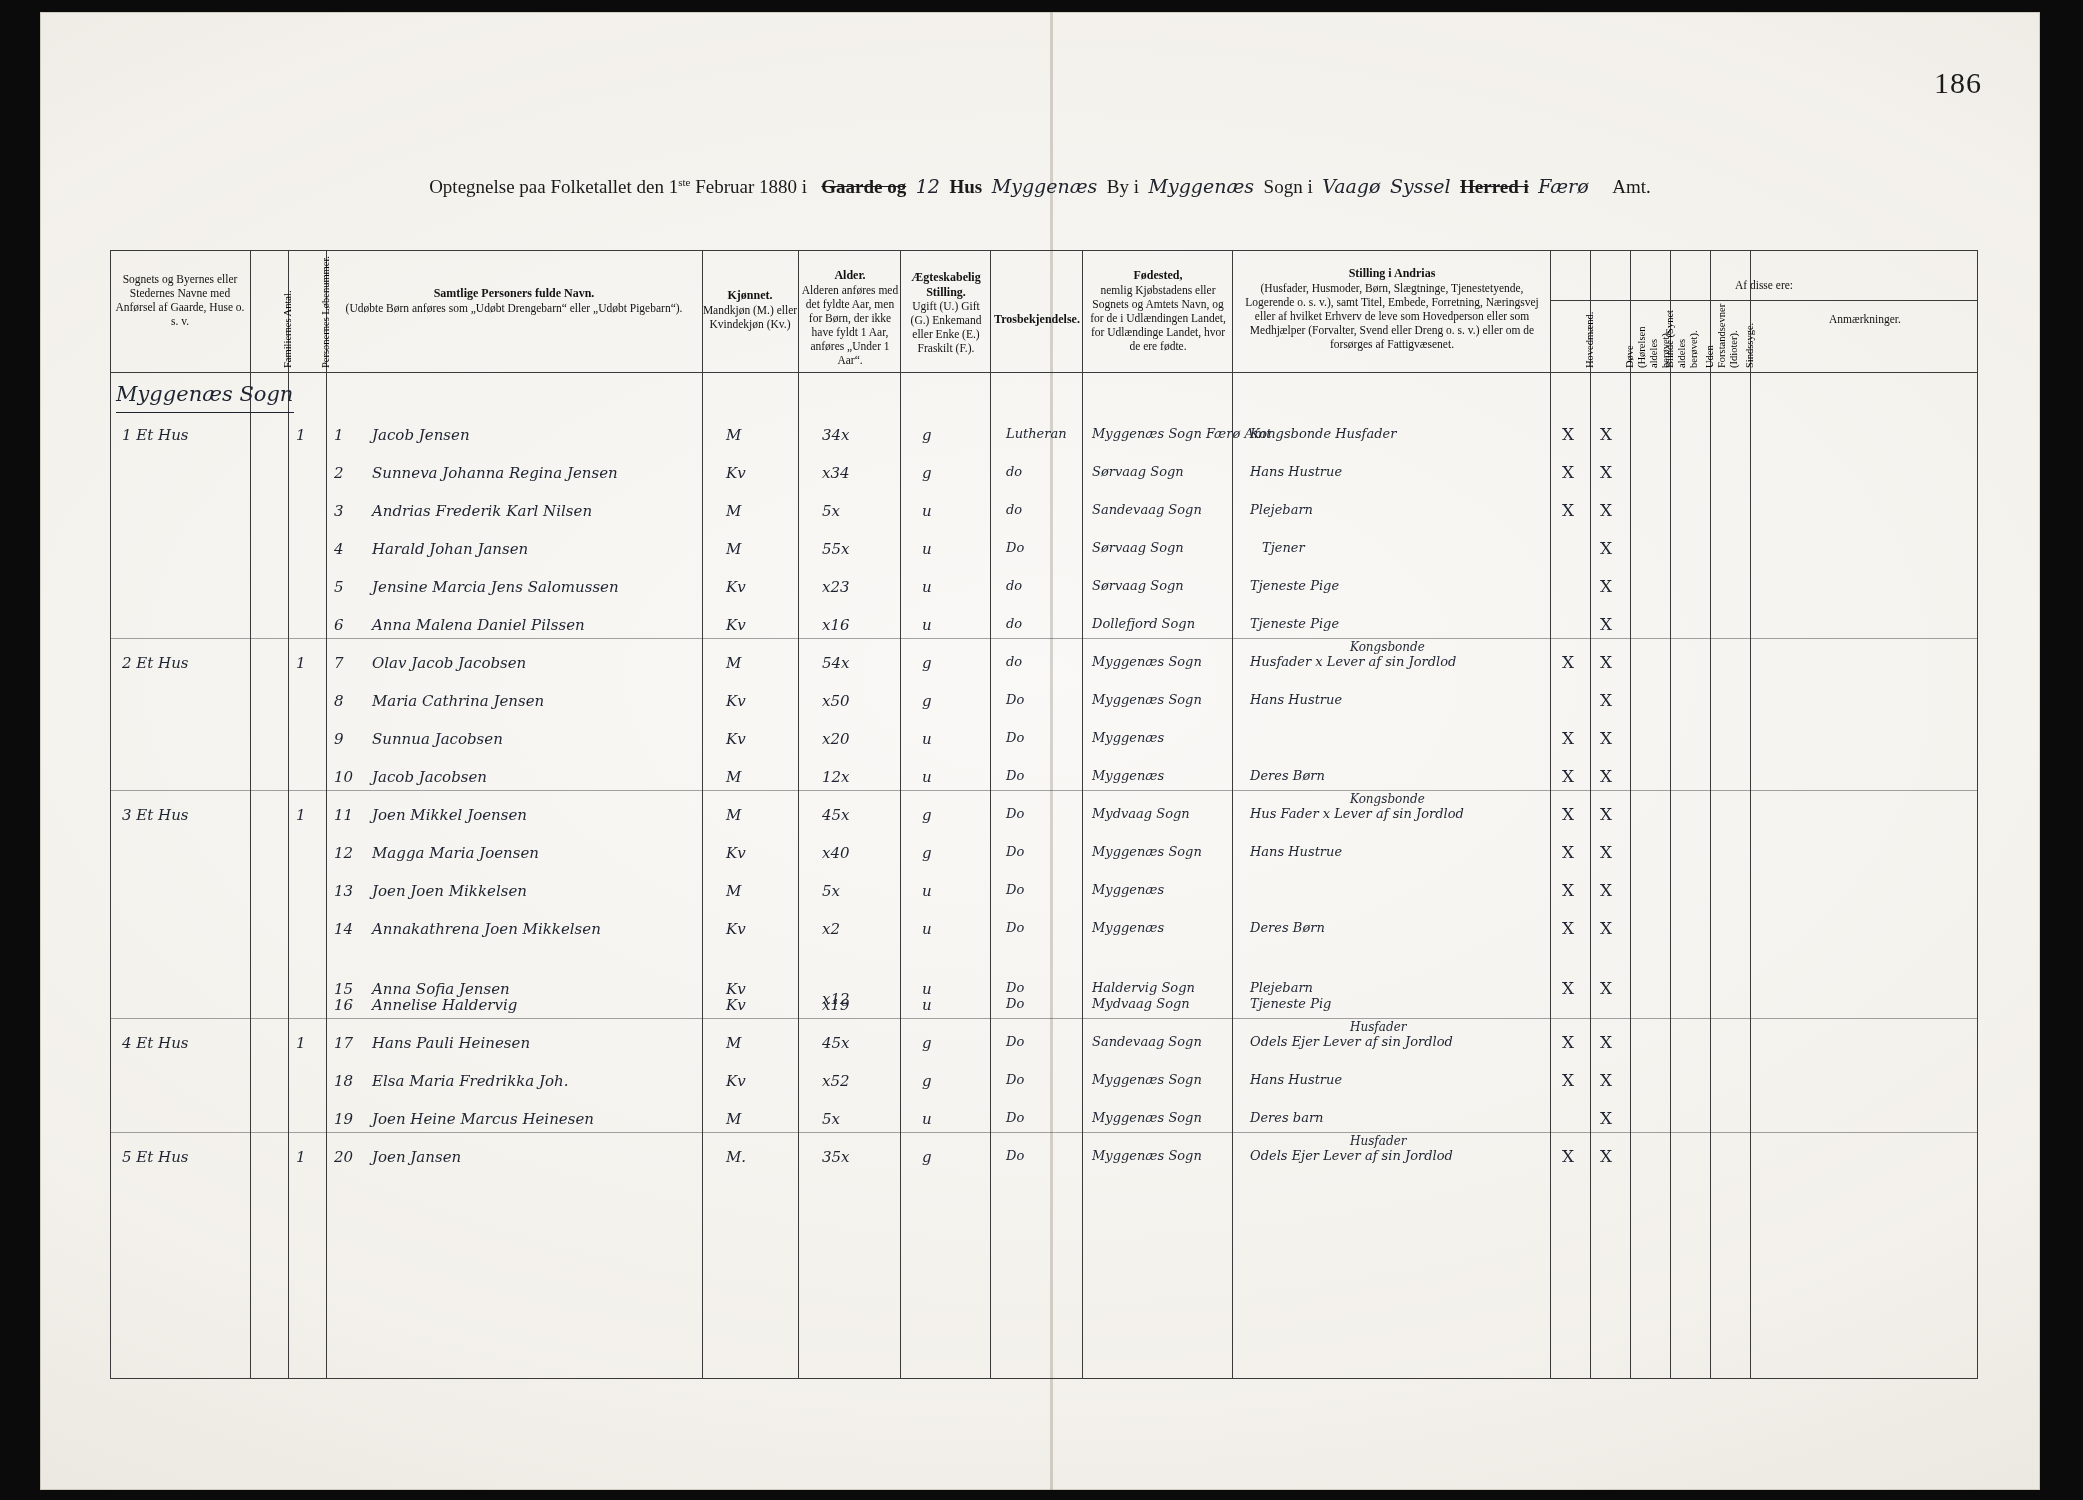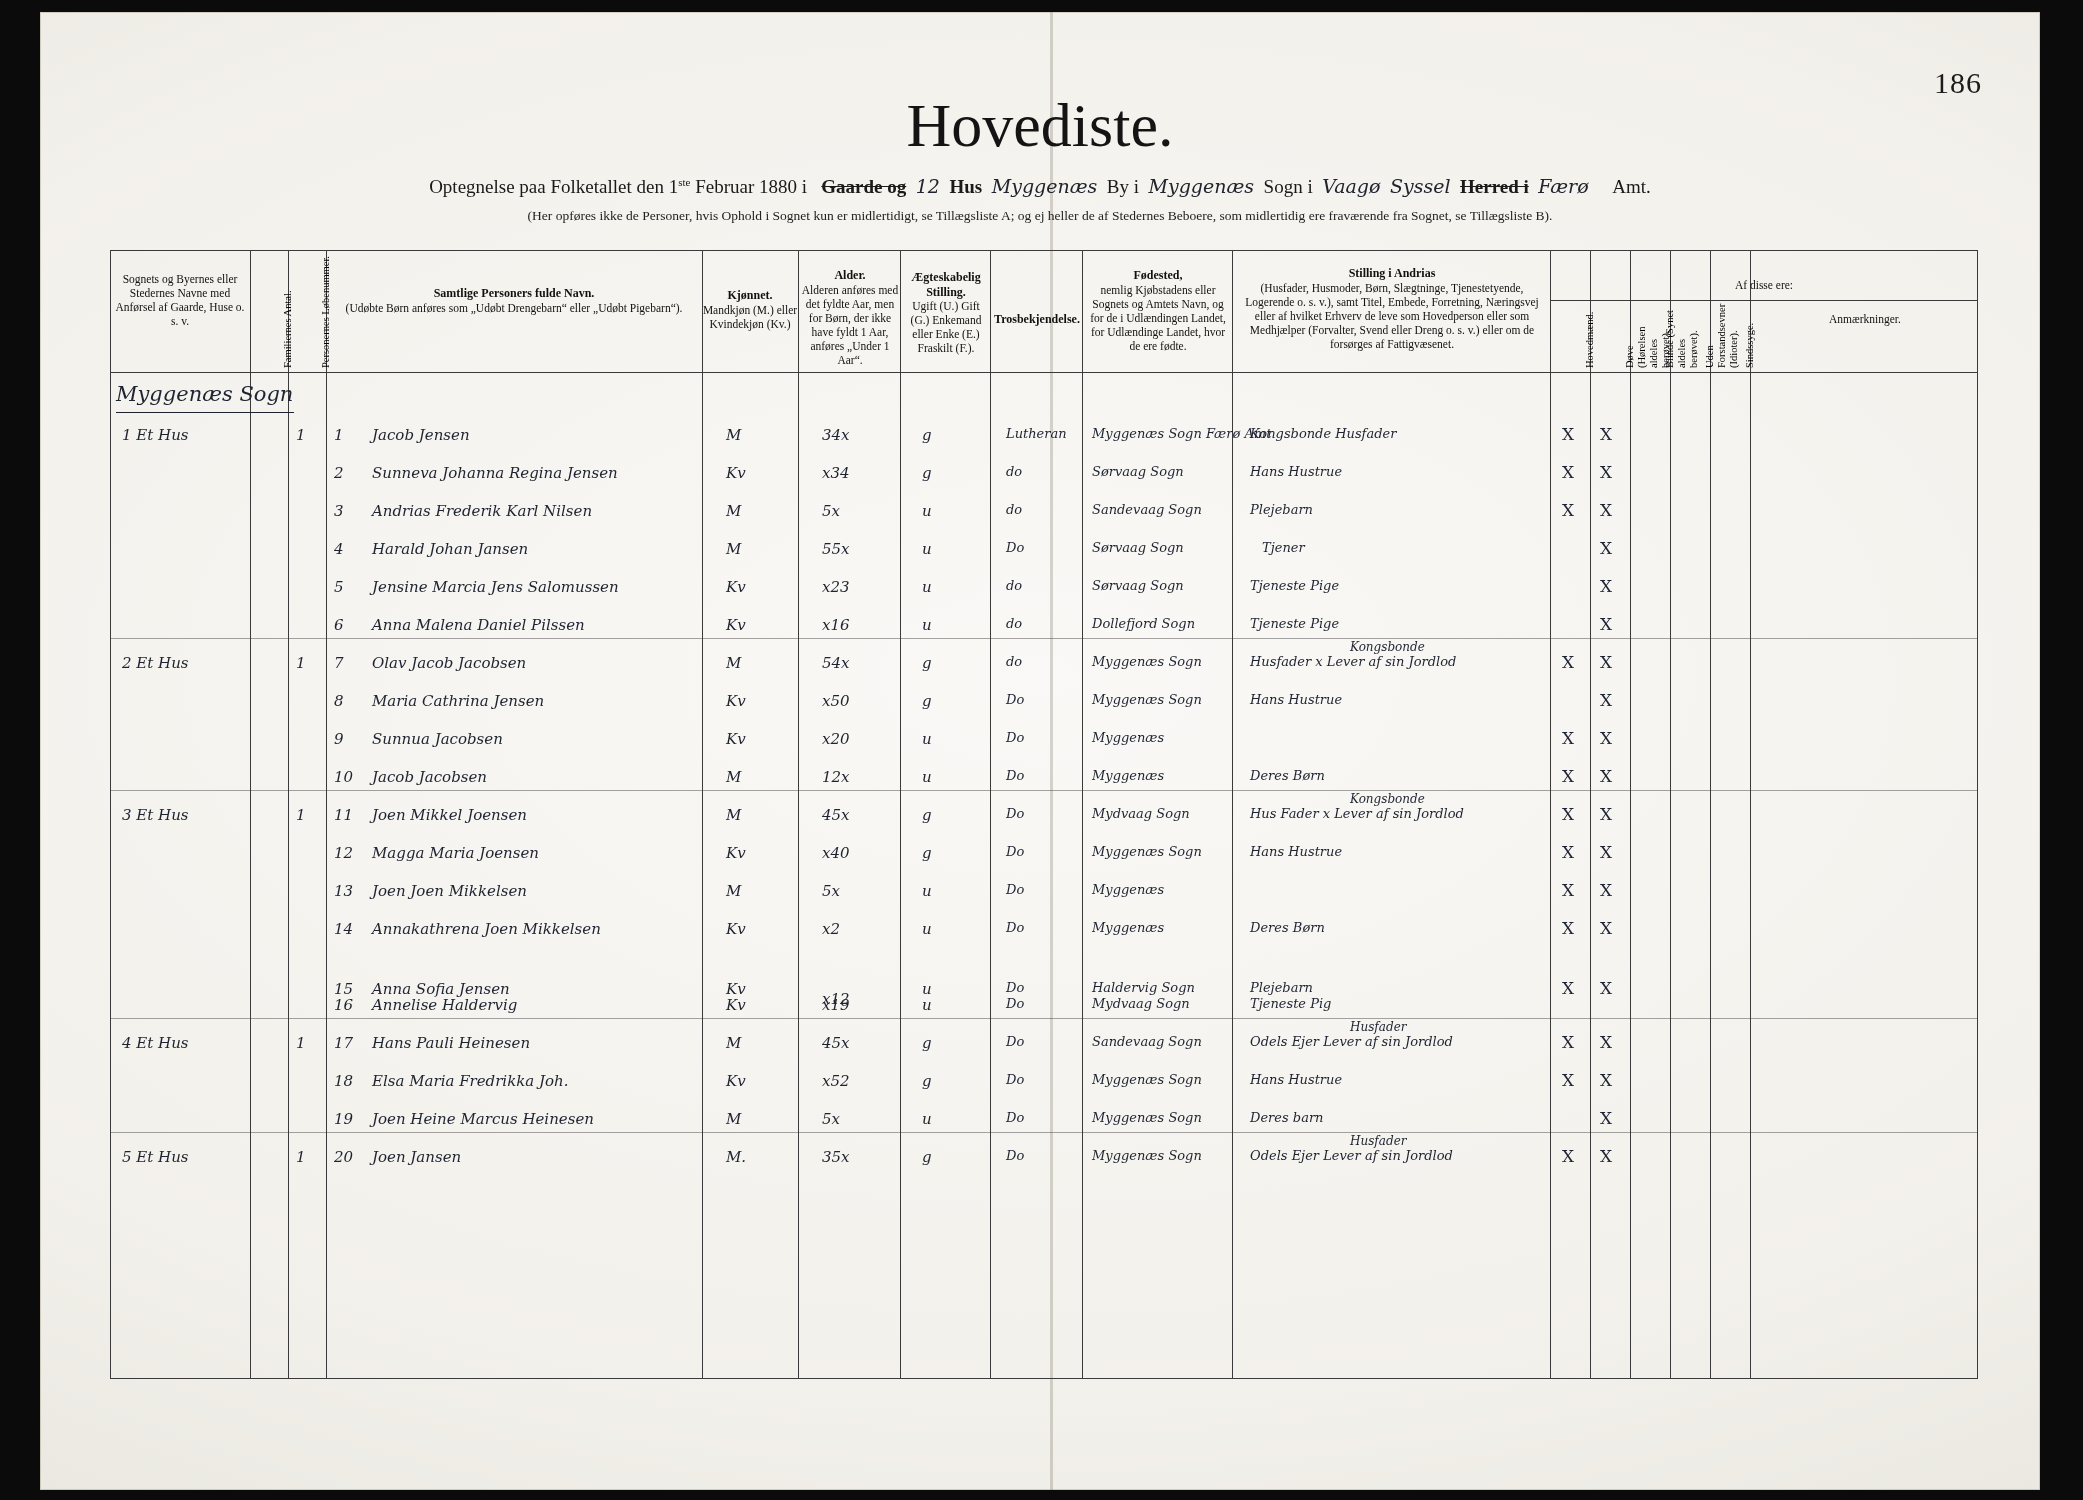--- a/index.html
+++ b/index.html
@@ -42,39 +42,37 @@
 </style>
 </head>
 <body>
 
 <div id="page">
   <div id="sheet">
 
     <div class="fold" id="fold1"></div>
 
     <div class="pagenum">186</div>
-    <div class="title">Hovediste.</div>
 
     <div class="subtitle">
       <span>Optegnelse paa Folketallet den 1</span><sup style="font-size:11px">ste</sup><span> Februar 1880 i</span>
       &nbsp;&nbsp;<span class="strike bold">Gaarde og</span>
       &nbsp;<span class="hw">12</span>
       &nbsp;<span class="bold">Hus</span>
       &nbsp;<span class="hw">Myggenæs</span>
       &nbsp;<span>By i</span>
       &nbsp;<span class="hw">Myggenæs</span>
       &nbsp;<span>Sogn i</span>
       &nbsp;<span class="hw">Vaagø</span>
       &nbsp;<span class="hw">Syssel</span>
       &nbsp;<span class="strike bold">Herred i</span>
       &nbsp;<span class="hw">Færø</span>
       &nbsp;&nbsp;&nbsp;&nbsp;<span>Amt.</span>
     </div>
 
-    <div class="subnote">(Her opføres ikke de Personer, hvis Ophold i Sognet kun er midlertidigt, se Tillægsliste A; og ej heller de af Stedernes Beboere, som midlertidig ere fraværende fra Sognet, se Tillægsliste B).</div>
 
     <div id="tbl">
 
       <div class="hline" style="top:0"></div>
       <div class="hline" style="top:122px"></div>
       <div class="hline" style="top:1128px"></div>
       <div class="hline" style="top:50px;left:1440px;width:428px;right:auto"></div>
 
       <div class="vline" style="left:0"></div>
       <div class="vline" style="left:140px"></div>

